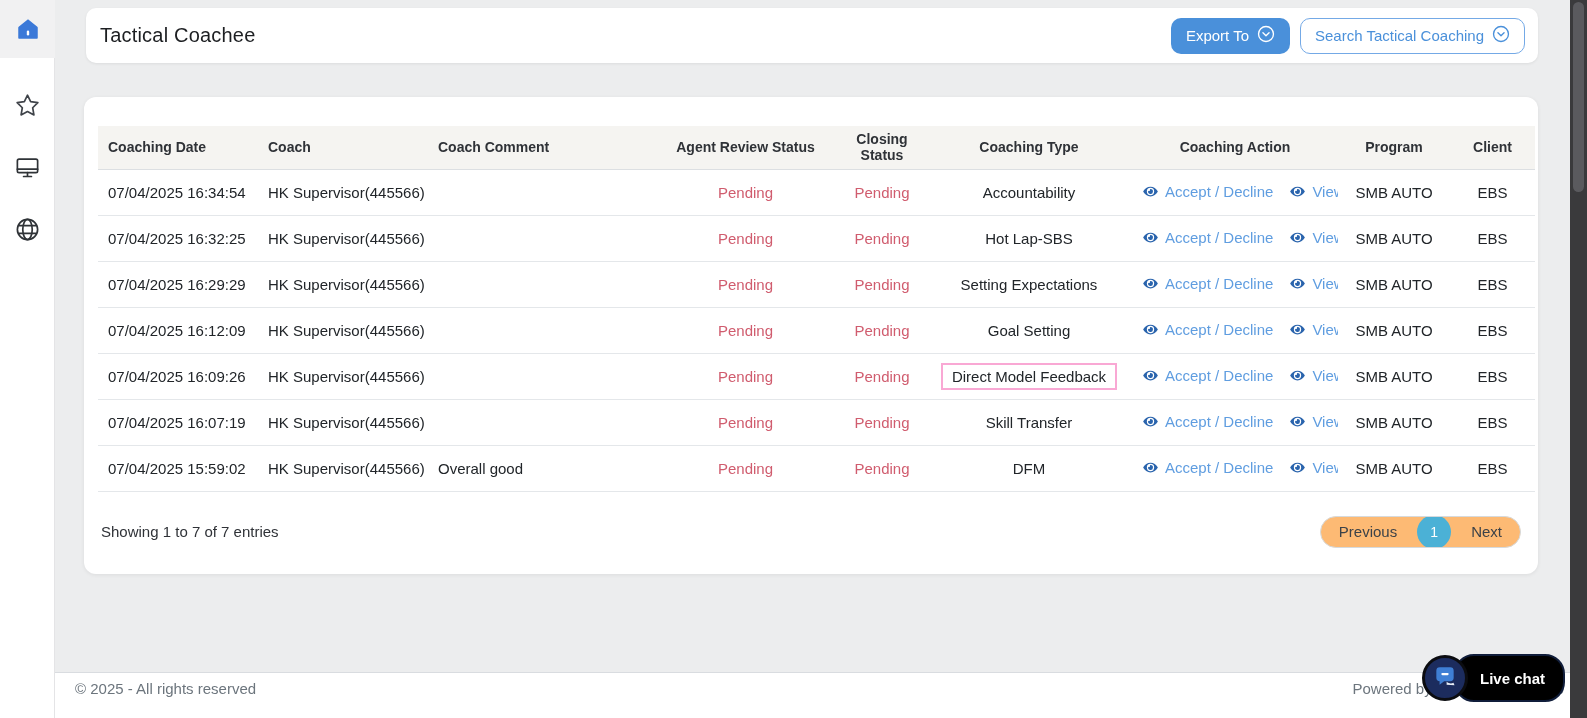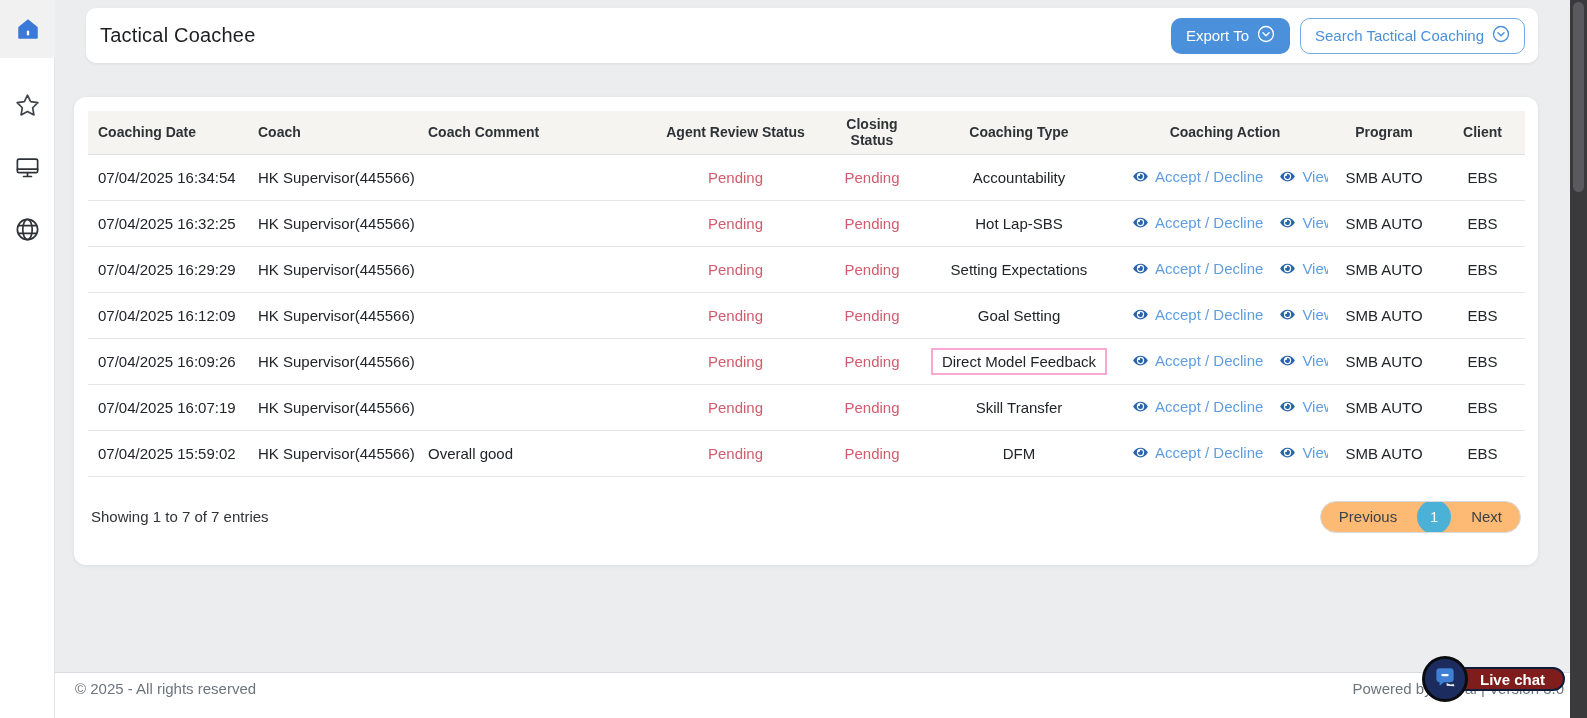--- a/index.html
+++ b/index.html
@@ -23,22 +23,22 @@
     display:flex; align-items:center; padding:0 13px 0 14px; }
   .page-title { font-size:20px; font-weight:500; color:#1d1f22; letter-spacing:.2px;text-align:center; }
   .header-actions { margin-left:auto; display:flex; gap:10px; align-items:center; }
   .btn { display:inline-flex; align-items:center; gap:8px; height:36px; padding:0 14px;
     border-radius:10px; font-size:15px; cursor:pointer; border:1px solid transparent; }
   .btn-primary { background:#4a90da; color:#fff; }
   .btn-outline { background:#fff; color:#4a90da; border:1px solid #74a9e6; }
   .chev { width:18px; height:18px; }
 
   
-  .table-card { margin:34px 32px 0 19px; background:#fff; border-radius:12px;
-    box-shadow:0 1px 4px rgba(0,0,0,.07); padding:14px 14px 26px 14px; min-height:468px; }
+  .table-card { margin:34px 32px 0 29px; background:#fff; border-radius:12px;
+    box-shadow:0 1px 4px rgba(0,0,0,.07); padding:29px 14px 26px 14px; min-height:468px; }
   table { width:100%; border-collapse:collapse; table-layout:fixed; }
   thead th { background:#f5f4f1; font-size:14px; font-weight:700; color:#2f3237;
     height:43px; padding:0 10px; border-bottom:1px solid #dcdfe2; }
   th.l, td.l { text-align:left; }
   th.c, td.c { text-align:center; }
   tbody td { height:46px; font-size:15px; color:#212529; padding:0 10px;
     border-bottom:1px solid #e4e7ea; white-space:nowrap; overflow:hidden; }
   td.pending { color:#d05c6e; }
   .type-annotation { display:inline-block; border:2px solid #f9a8d4; padding:3px 9px; }
   .action-link { display:inline-flex; align-items:center; gap:6px; cursor:pointer; white-space:nowrap; }
@@ -59,21 +59,21 @@
   .footer { position:absolute; left:55px; right:17px; bottom:0; height:46px; background:#fff;
     border-top:1px solid #d9dce0; display:flex; align-items:flex-start;
     padding:7px 6px 0 20px; z-index:2; }
   .footer-left { font-size:15px; color:#6c757d; }
   .footer-right { margin-left:auto; font-size:15px; color:#6c757d; }
 
   
   .live-chat { position:absolute; right:22px; bottom:16px; display:flex; align-items:center; z-index:10; cursor:pointer; }
   .chat-circle { width:46px; height:46px; border-radius:50%; background:#1c2c5e; border:3px solid #0b0c10;
     display:flex; align-items:center; justify-content:center; z-index:2; }
-  .chat-pill { background:#7f1d1d; border:2px solid #101d3a; border-radius:20px; height:24px;
+  .chat-pill { background:#000000; border:2px solid #101d3a; border-radius:20px; height:48px;
     margin-left:-14px; padding:0 18px 0 24px; display:flex; align-items:center; }
   .chat-label { color:#fff; font-weight:700; font-size:15px; }
 
   
   .scroll-strip { position:absolute; right:0; top:0; width:17px; height:718px; background:#3a3a3c; z-index:20; }
   .scroll-thumb { position:absolute; top:2px; left:3px; width:11px; height:190px; background:#5a5a5e; border-radius:6px; }
 </style>
 </head>
 <body>
 

